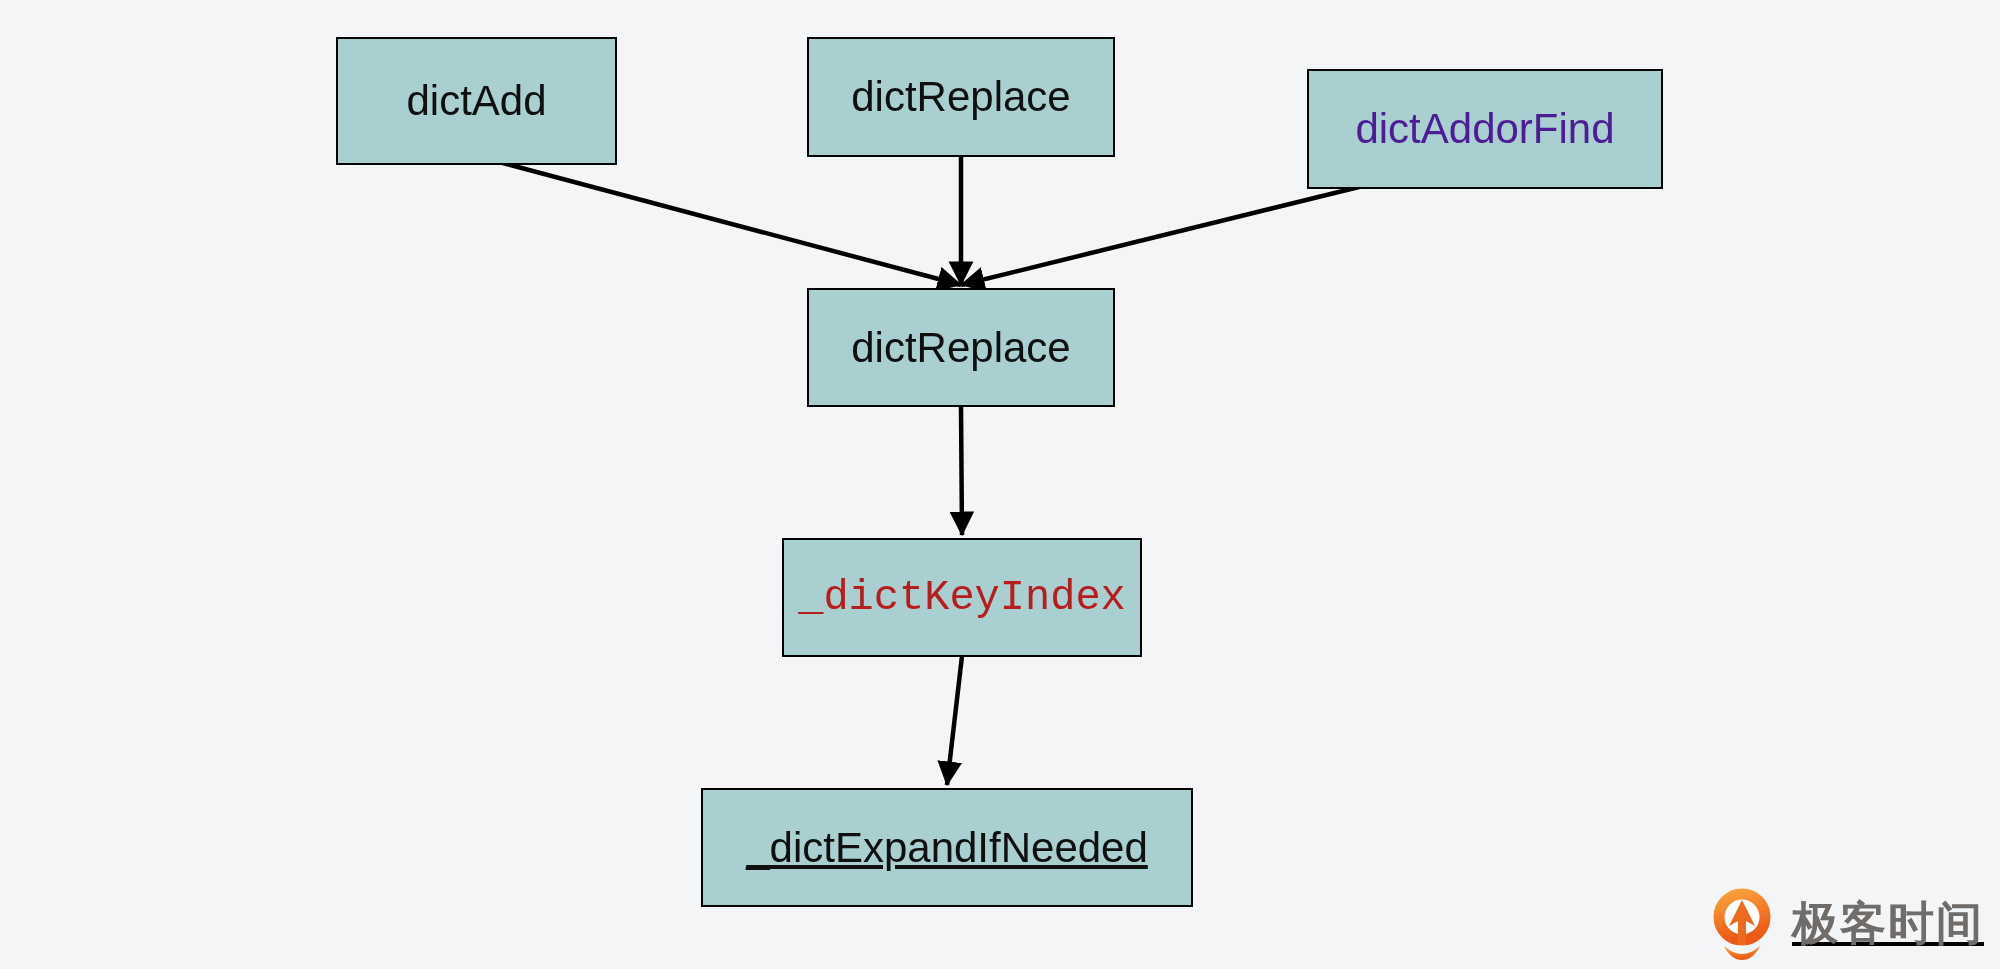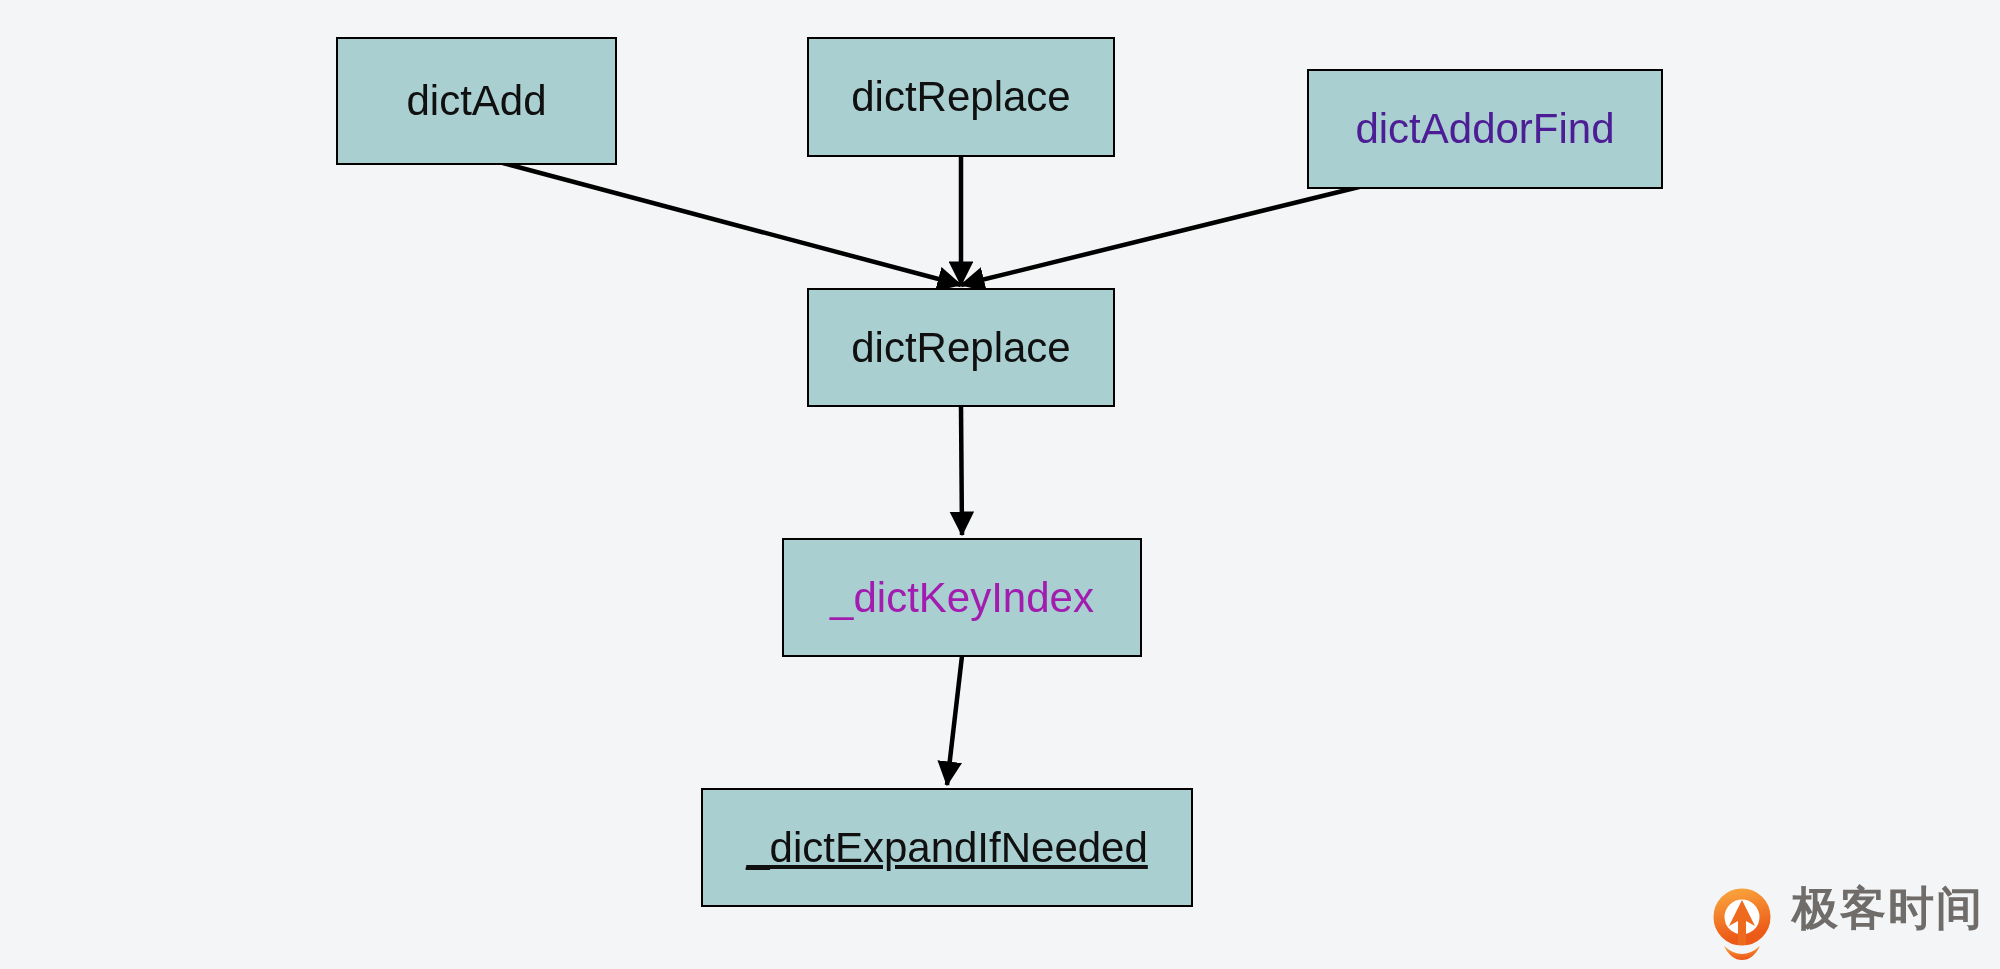--- a/index.html
+++ b/index.html
@@ -39,22 +39,23 @@
   #n-dictAddorFind      { left: 1307px; top: 37px; width: 356px; height: 120px; }
   #n-dictAddRaw         { left: 807px; top: 288px; width: 308px; height: 119px; }
   #n-_dictKeyIndex      { left: 782px; top: 538px; width: 360px; height: 119px; }
   #n-_dictExpandIfNeeded{ left: 701px; top: 788px; width: 492px; height: 119px; }
 
   .logo {
     position: absolute;
     right: 16px;
     bottom: 8px;
     display: flex;
-    align-items: flex-start;
+    align-items: center;
     gap: 14px;
+    text-decoration: underline;
   }
   .logo-text {
     font-size: 46px;
     font-weight: 600;
     color: #6f6c69;
     letter-spacing: 2px;
     line-height: 1;
   }
 </style>
 </head>
@@ -84,21 +85,21 @@
   </div>
 
   <div class="node" id="n-dictAddorFind" style="background: rgb(169, 207, 209); border-color: rgb(0, 0, 0); color: #4c1d95; margin-top: 32px;">
     <span>dictAddorFind</span>
   </div>
 
   <div class="node" id="n-dictAddRaw" style="background: rgb(169, 207, 209); border-color: rgb(0, 0, 0); color: rgb(16, 16, 16);">
     <span>dictReplace</span>
   </div>
 
-  <div class="node" id="n-_dictKeyIndex" style="background: rgb(169, 207, 209); border-color: rgb(0, 0, 0); color: #a21caf;">
+  <div class="node" id="n-_dictKeyIndex" style="background: rgb(169, 207, 209); border-color: rgb(0, 0, 0); color: #b91c1c; font-family: Liberation Mono, monospace;">
     <span>_dictKeyIndex</span>
   </div>
 
   <div class="node" id="n-_dictExpandIfNeeded" style="background: rgb(169, 207, 209); border-color: rgb(0, 0, 0); color: rgb(16, 16, 16); text-decoration: underline;">
     <span>_dictExpandIfNeeded</span>
   </div>
 
   <div class="logo">
     <svg width="70" height="76" viewBox="0 0 70 76">
       <defs>

